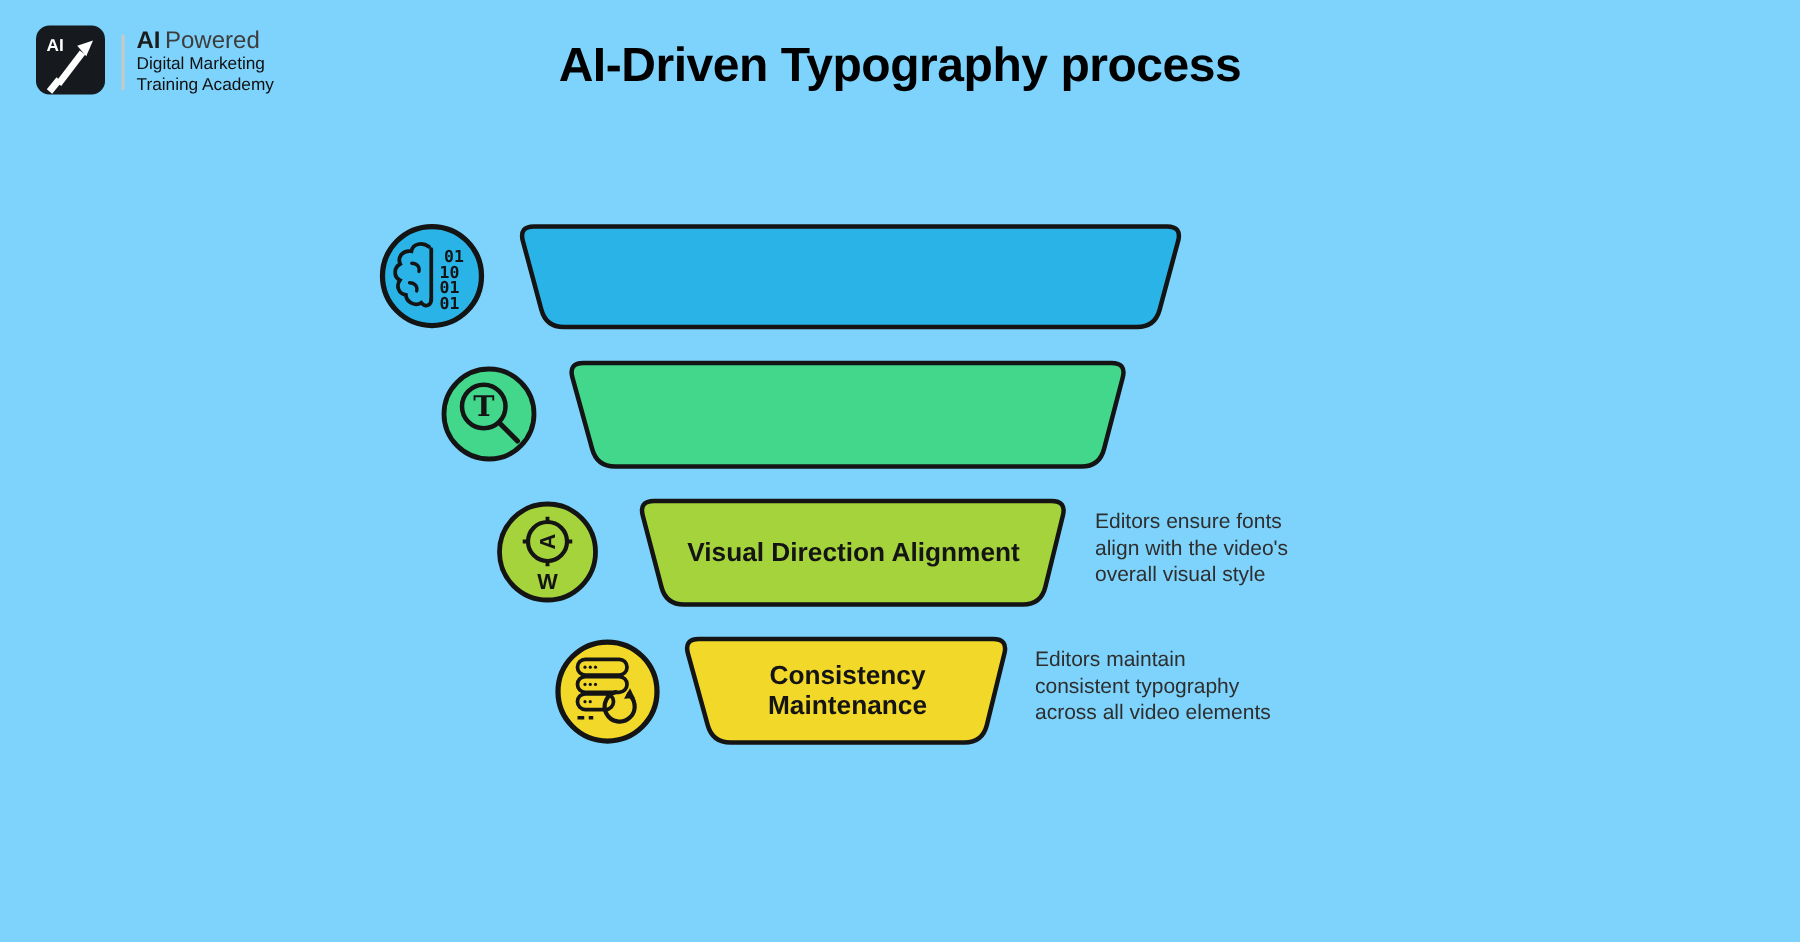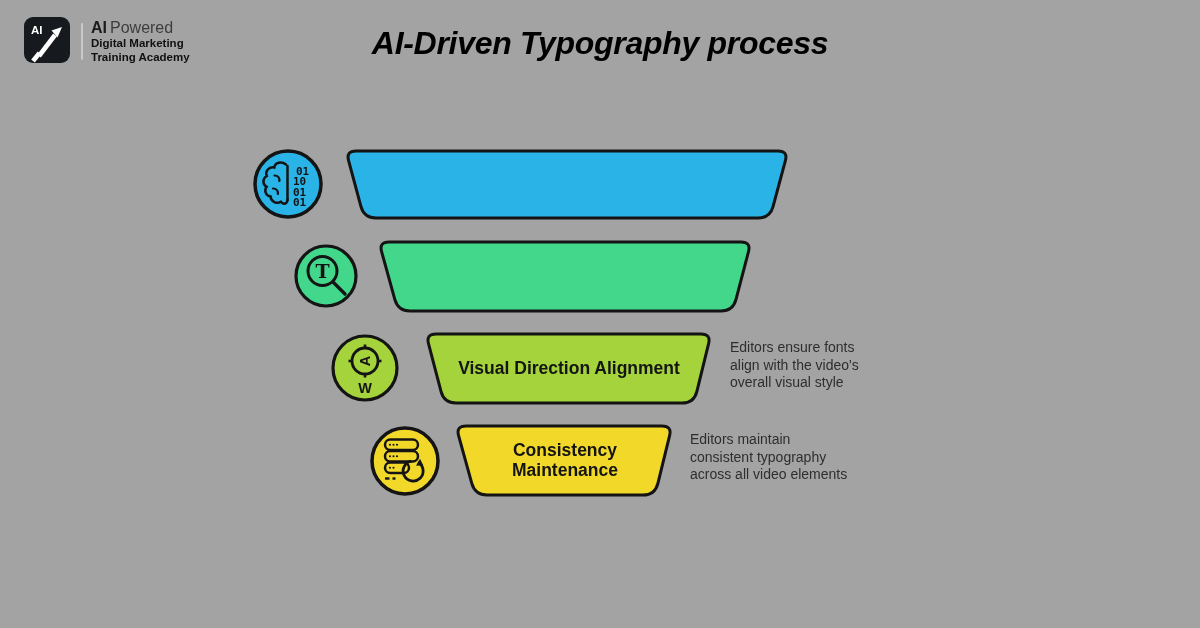--- a/index.html
+++ b/index.html
@@ -1,30 +1,30 @@
 <!DOCTYPE html>
 <html><head>
 <meta charset="utf-8">
 <style>
   html,body{margin:0;padding:0;}
   body{width:1200px;height:628px;background:#ffffff;font-family:"Liberation Sans", sans-serif;}
-  .canvas{position:relative;width:1200px;height:628px;background:#a3a3a3;overflow:hidden;}
+  .canvas{position:relative;width:1200px;height:628px;background:#7dd3fc;overflow:hidden;}
   .abs{position:absolute;}
 
   
   .logo-square{left:24px;top:17px;width:46px;height:46px;background:#16191d;border-radius:9px;}
   .logo-divider{left:81px;top:23px;width:2px;height:37px;background:#c9c9c9;border-radius:1px;}
   .logo-tag{left:91px;top:21px;line-height:14px;white-space:nowrap;color:#111;}
   .tag-line1{font-size:16px;margin-bottom:1px;}
   .tag-line1 .b{font-weight:700;color:#1b1b1b;}
   .tag-line1 .r{font-weight:400;color:#3d3d3d;margin-left:3px;}
-  .tag-line23{font-size:11.5px;font-weight:700;color:#101010;}
+  .tag-line23{font-size:11.5px;font-weight:400;color:#101010;}
 
   
-  .page-title{left:0;top:25px;width:1200px;text-align:center;font-size:32px;font-weight:700;color:#000;letter-spacing:-0.3px;font-style:italic;}
+  .page-title{left:0;top:25px;width:1200px;text-align:center;font-size:32px;font-weight:700;color:#000;letter-spacing:-0.3px;}
 
   
   .bar-label{display:flex;align-items:center;justify-content:center;text-align:center;
              font-weight:700;color:#141414;font-size:17.5px;line-height:1.15;}
   .step-desc{font-size:14px;line-height:1.25;color:#2e2e2e;}
   svg text{font-family:"Liberation Sans", sans-serif;}
   svg text.mono{font-family:"DejaVu Sans Mono", monospace;}
   svg text.serif{font-family:"DejaVu Serif", serif;}
 </style>
 </head>

